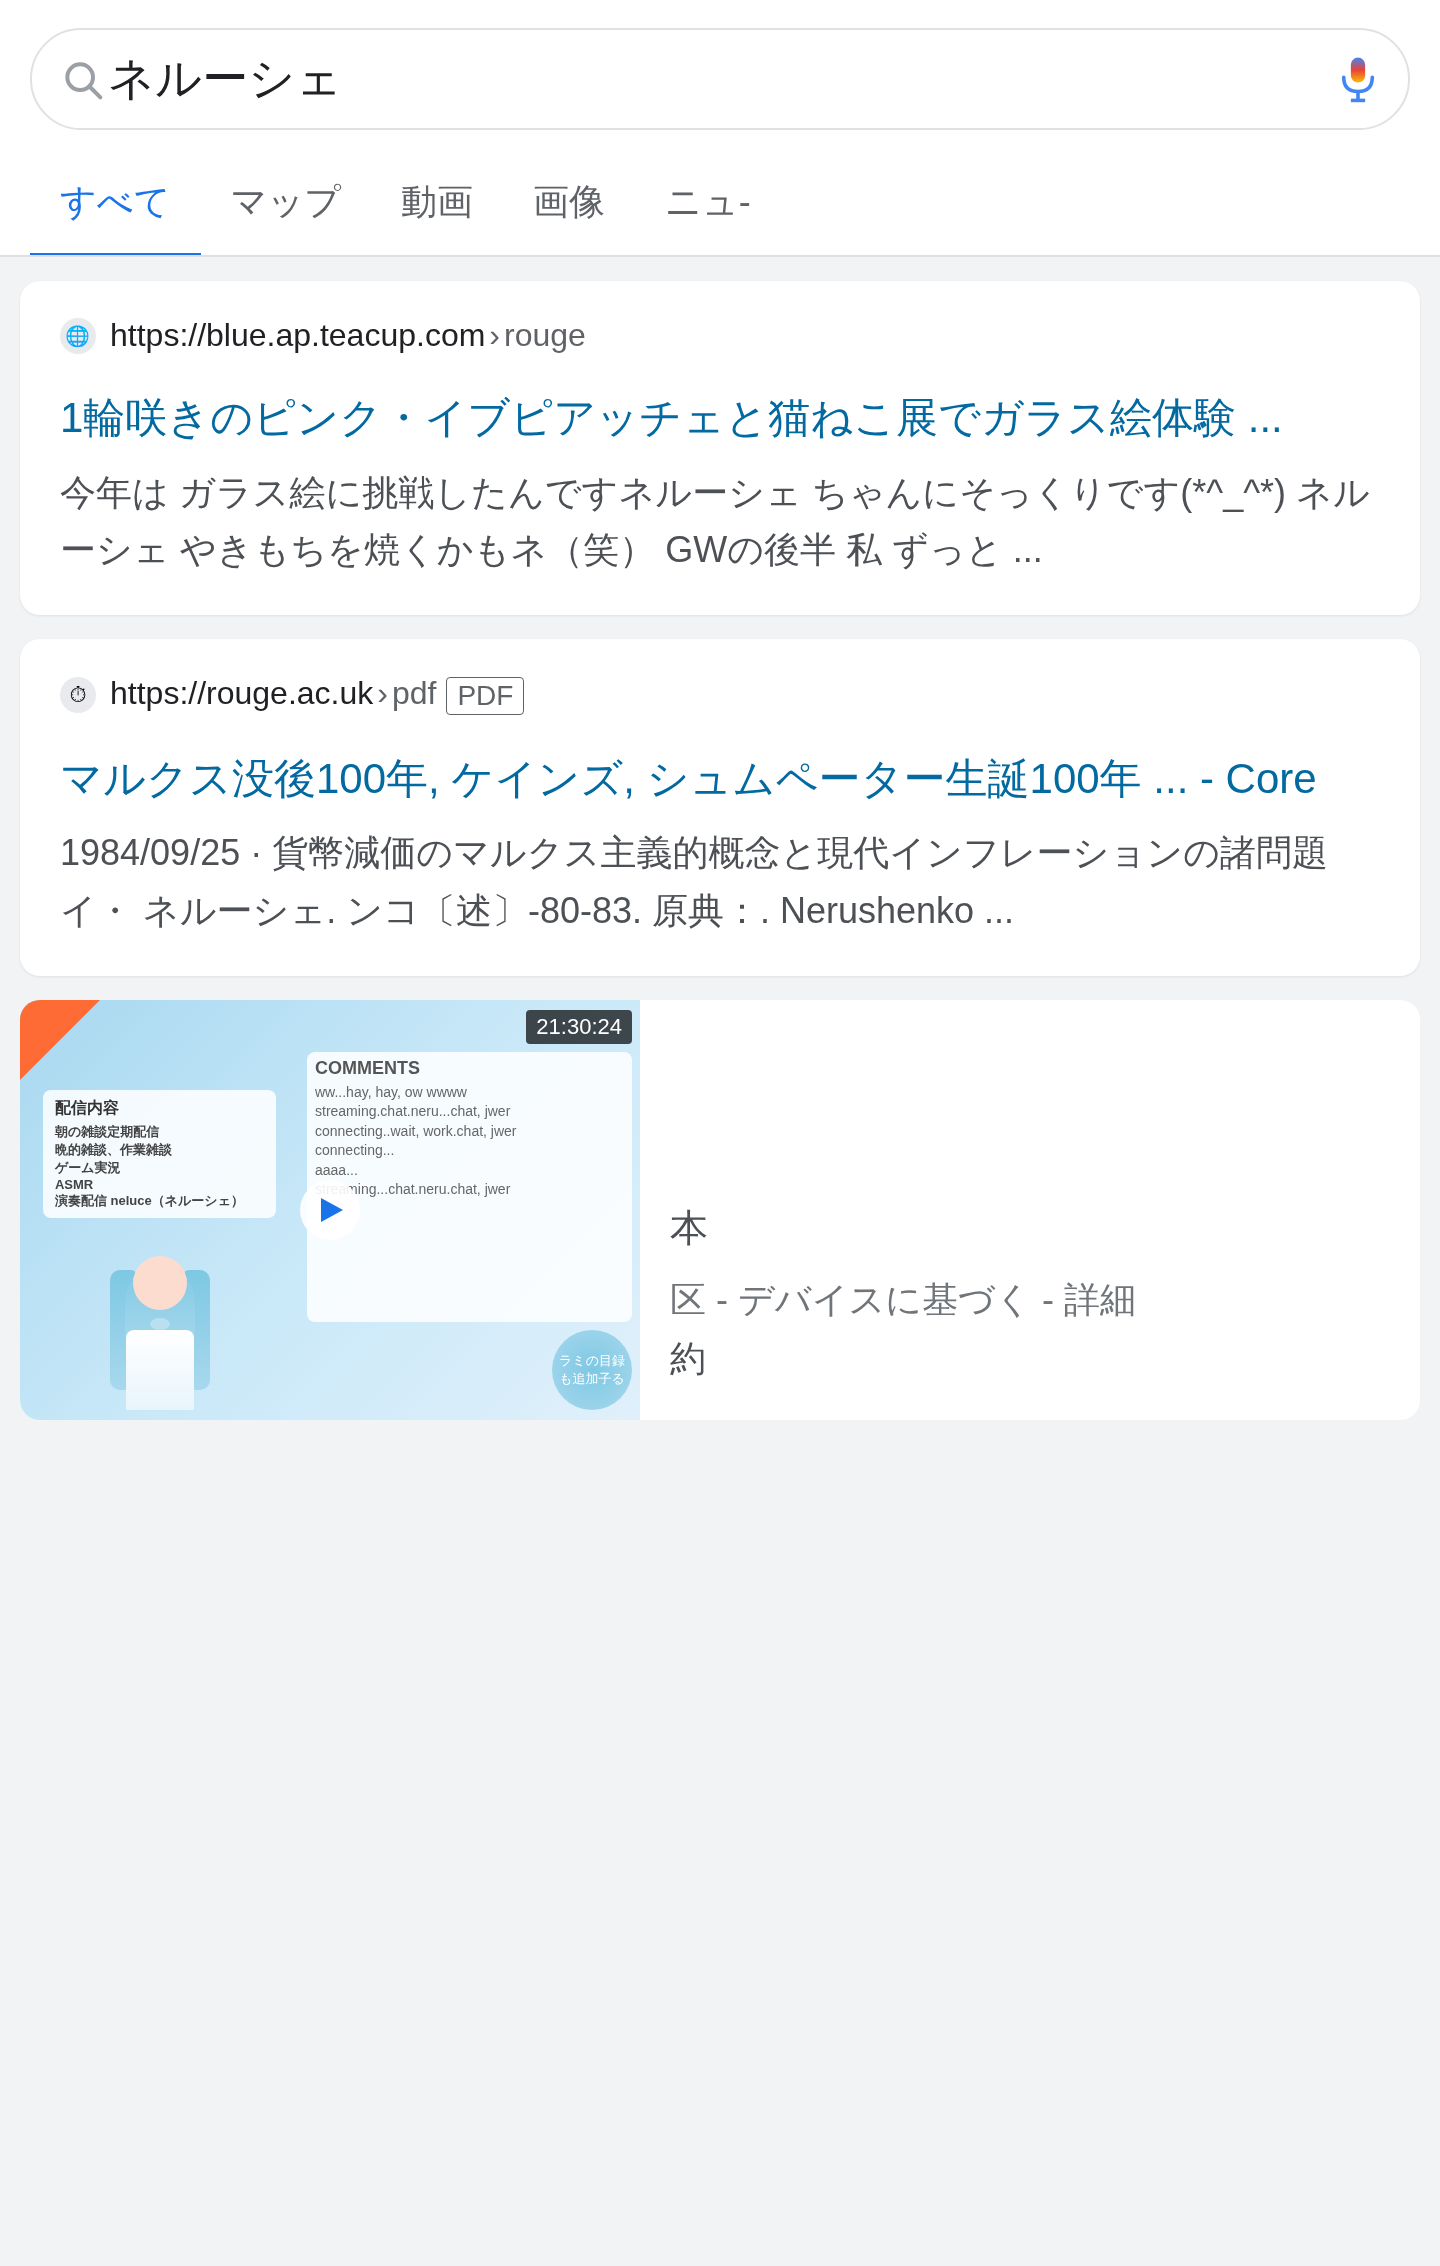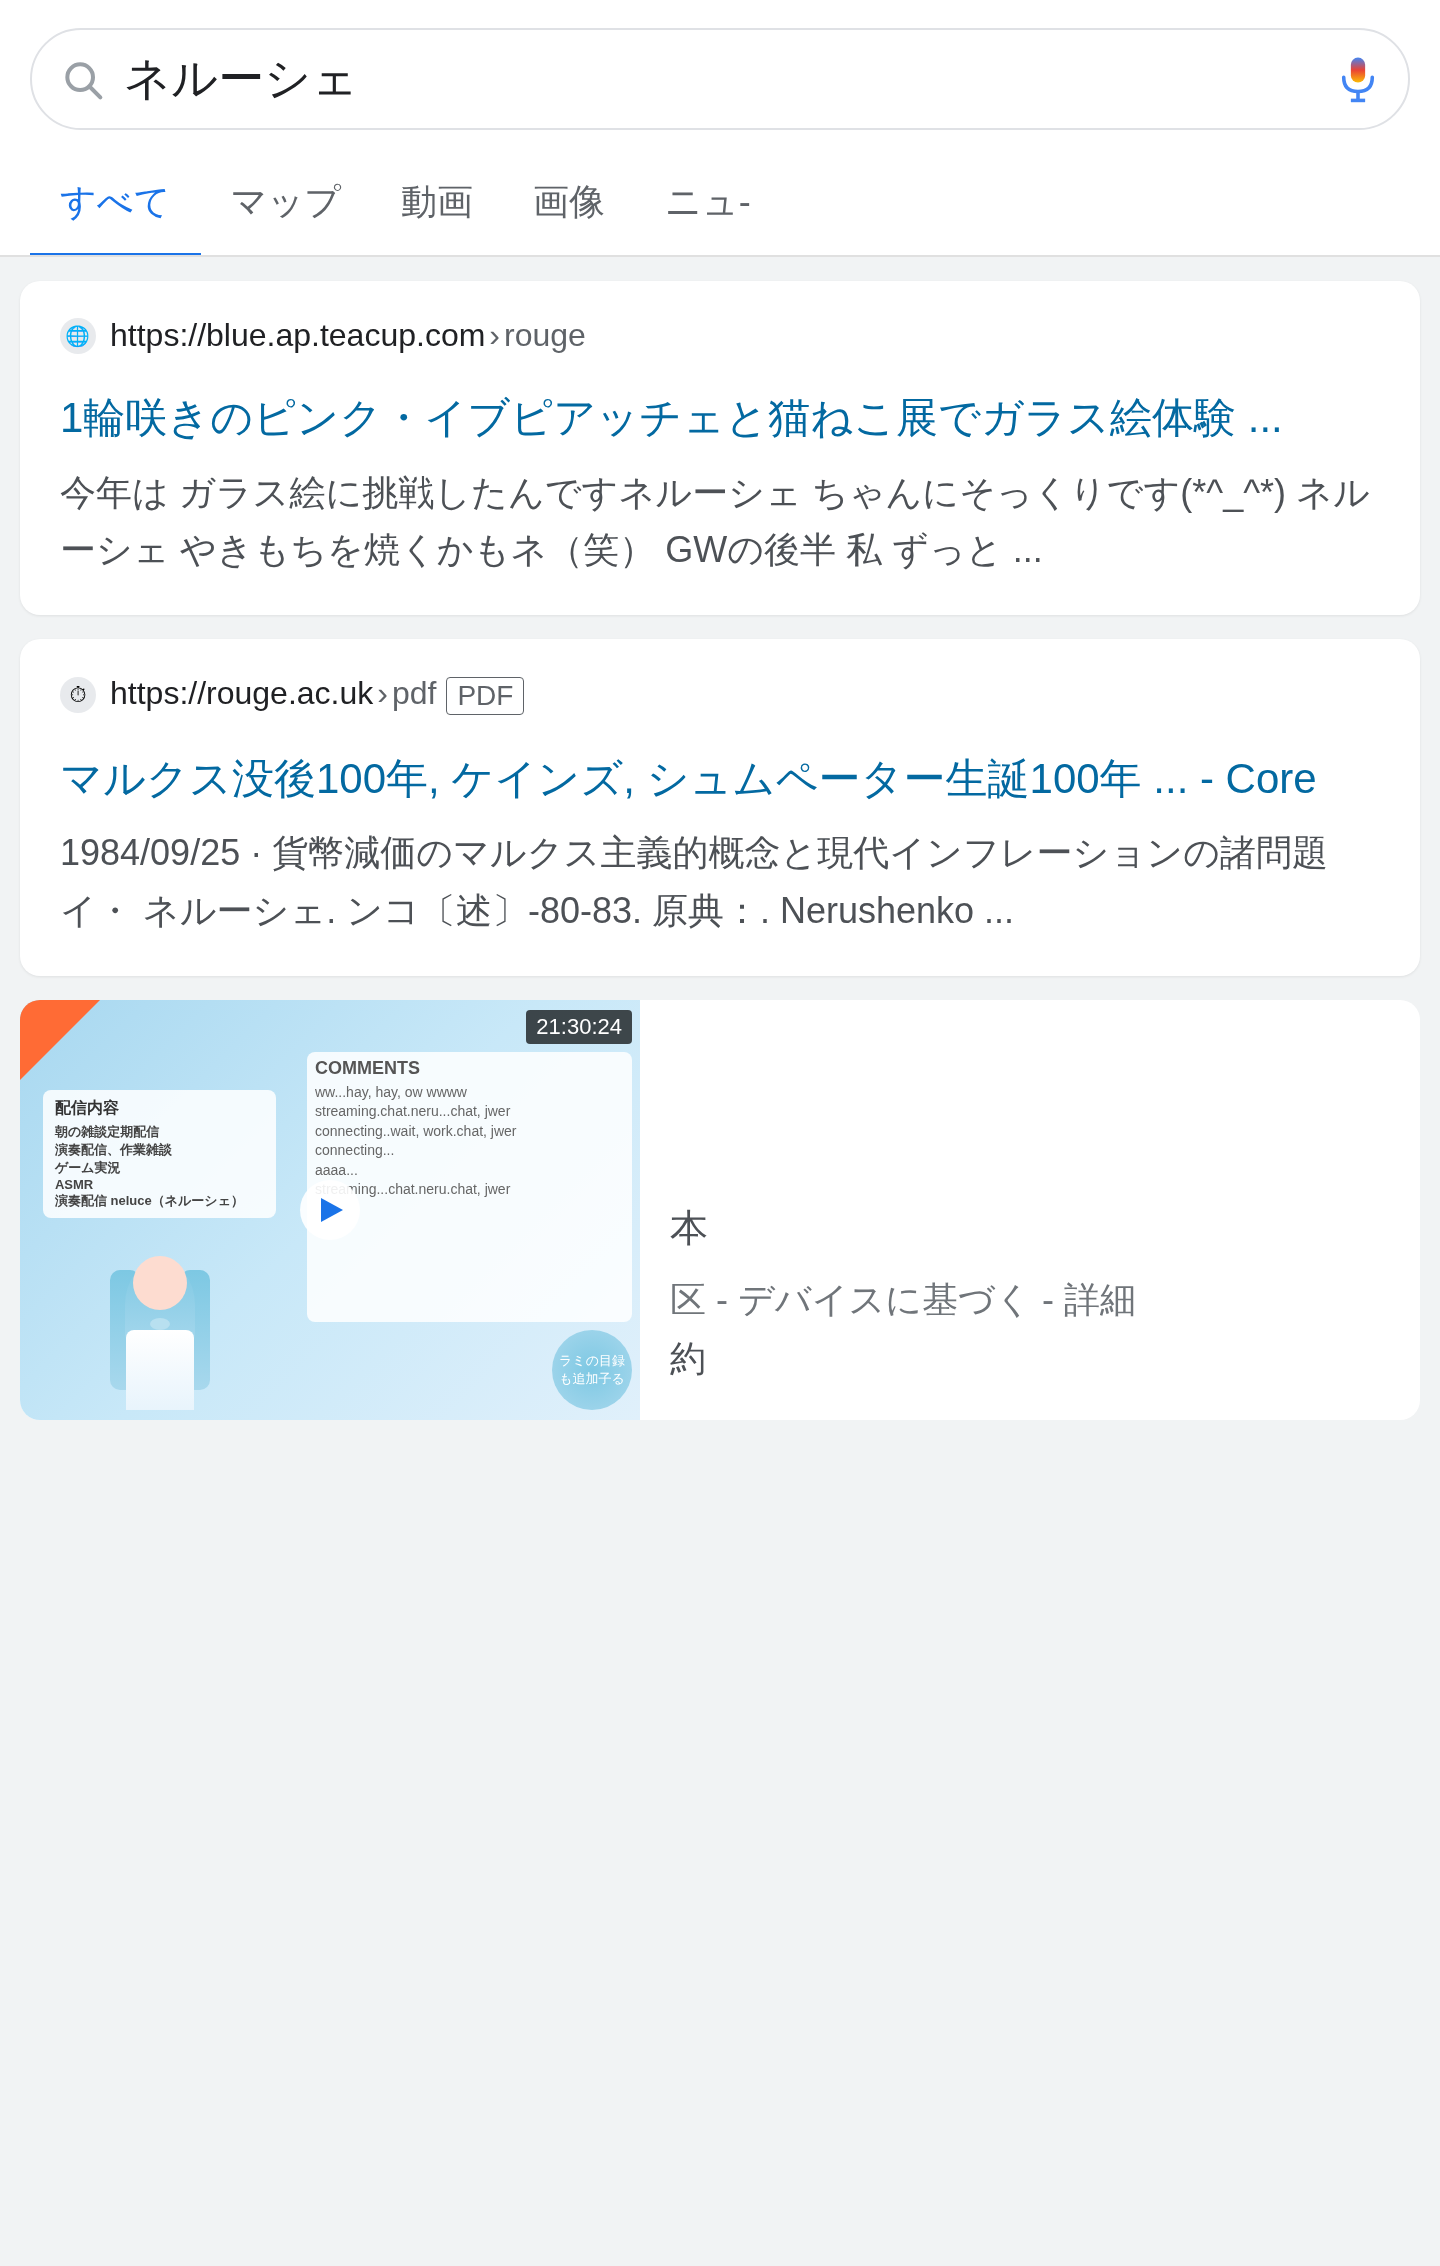--- a/index.html
+++ b/index.html
@@ -17,21 +17,21 @@
       background: #fff;
       padding: 28px 30px 20px 30px;
     }
     .search-bar {
       display: flex;
       align-items: center;
       border: 2px solid #dfe1e5;
       border-radius: 60px;
       padding: 18px 28px;
       background: #fff;
-      gap: 20px;
+      gap: 4px;
     }
     .search-icon-wrap {
       display: flex;
       align-items: center;
     }
     .search-input-text {
       flex: 1;
       font-size: 46px;
       color: #202124;
       border: none;
@@ -335,21 +335,21 @@
     <div class="bottom-card-inner">
       <div class="thumbnail-wrap">
         <div class="thumbnail-corner"></div>
         <div class="thumbnail-content">
 
           <div class="thumbnail-left">
 
             <div class="thumbnail-text-box" style="font-size:16px;font-weight:bold;margin-top:70px;">
               <div style="font-size:16px;font-weight:bold;margin-bottom:4px;">配信内容</div>
               <div style="font-size:13px;color:#444;">朝の雑談定期配信</div>
-              <div style="font-size:13px;color:#444;">演奏配信、作業雑談</div>
+              <div style="font-size:13px;color:#444;">晩的雑談、作業雑談</div>
               <div style="font-size:13px;color:#444;">ゲーム実況</div>
               <div style="font-size:13px;color:#444;">ASMR</div>
               <div style="font-size:13px;color:#444;">演奏配信 neluce（ネルーシェ）</div>
             </div>
 
             <div style="position:relative;width:100%;height:200px;display:flex;align-items:flex-end;justify-content:center;">
 
               <div style="position:absolute;bottom:60px;left:50%;transform:translateX(-50%);width:70px;height:90px;background:linear-gradient(180deg,#7dc8e3,#a8d8ed);border-radius:50% 50% 20% 20%;z-index:2;"></div>
 
               <div style="position:absolute;bottom:100px;left:50%;transform:translateX(-50%);width:54px;height:54px;background:#fddcd0;border-radius:50%;z-index:3;"></div>

